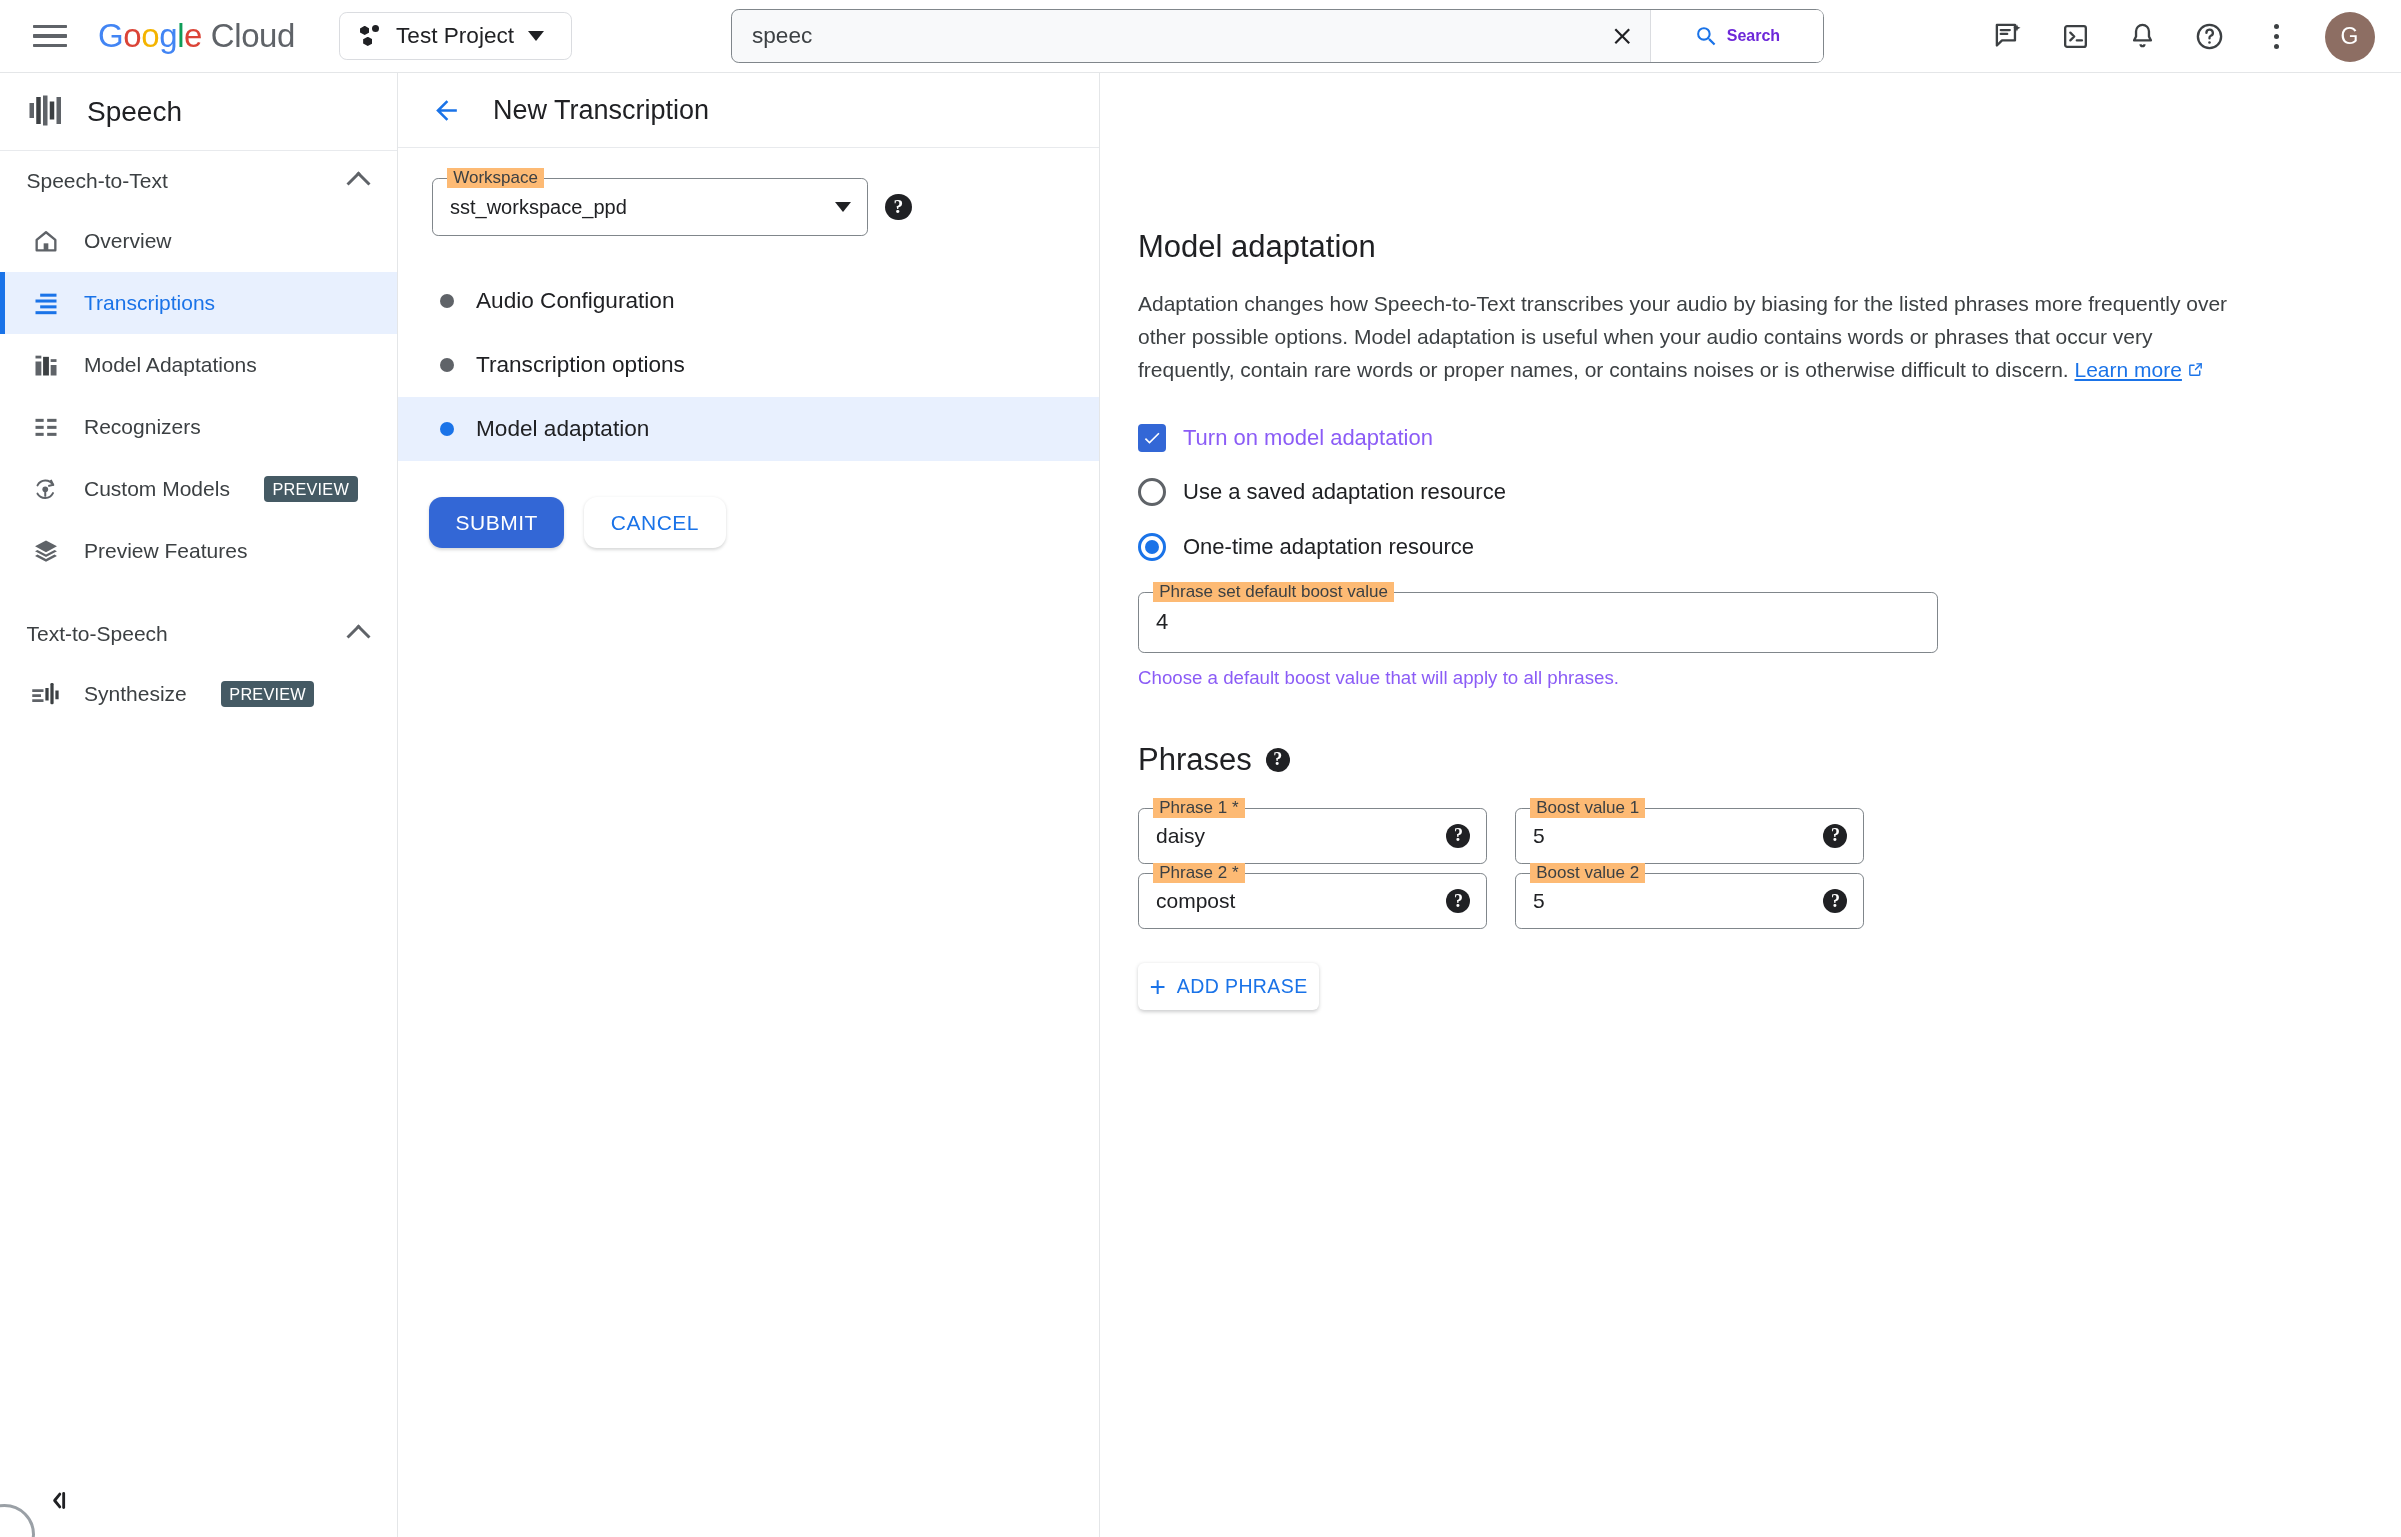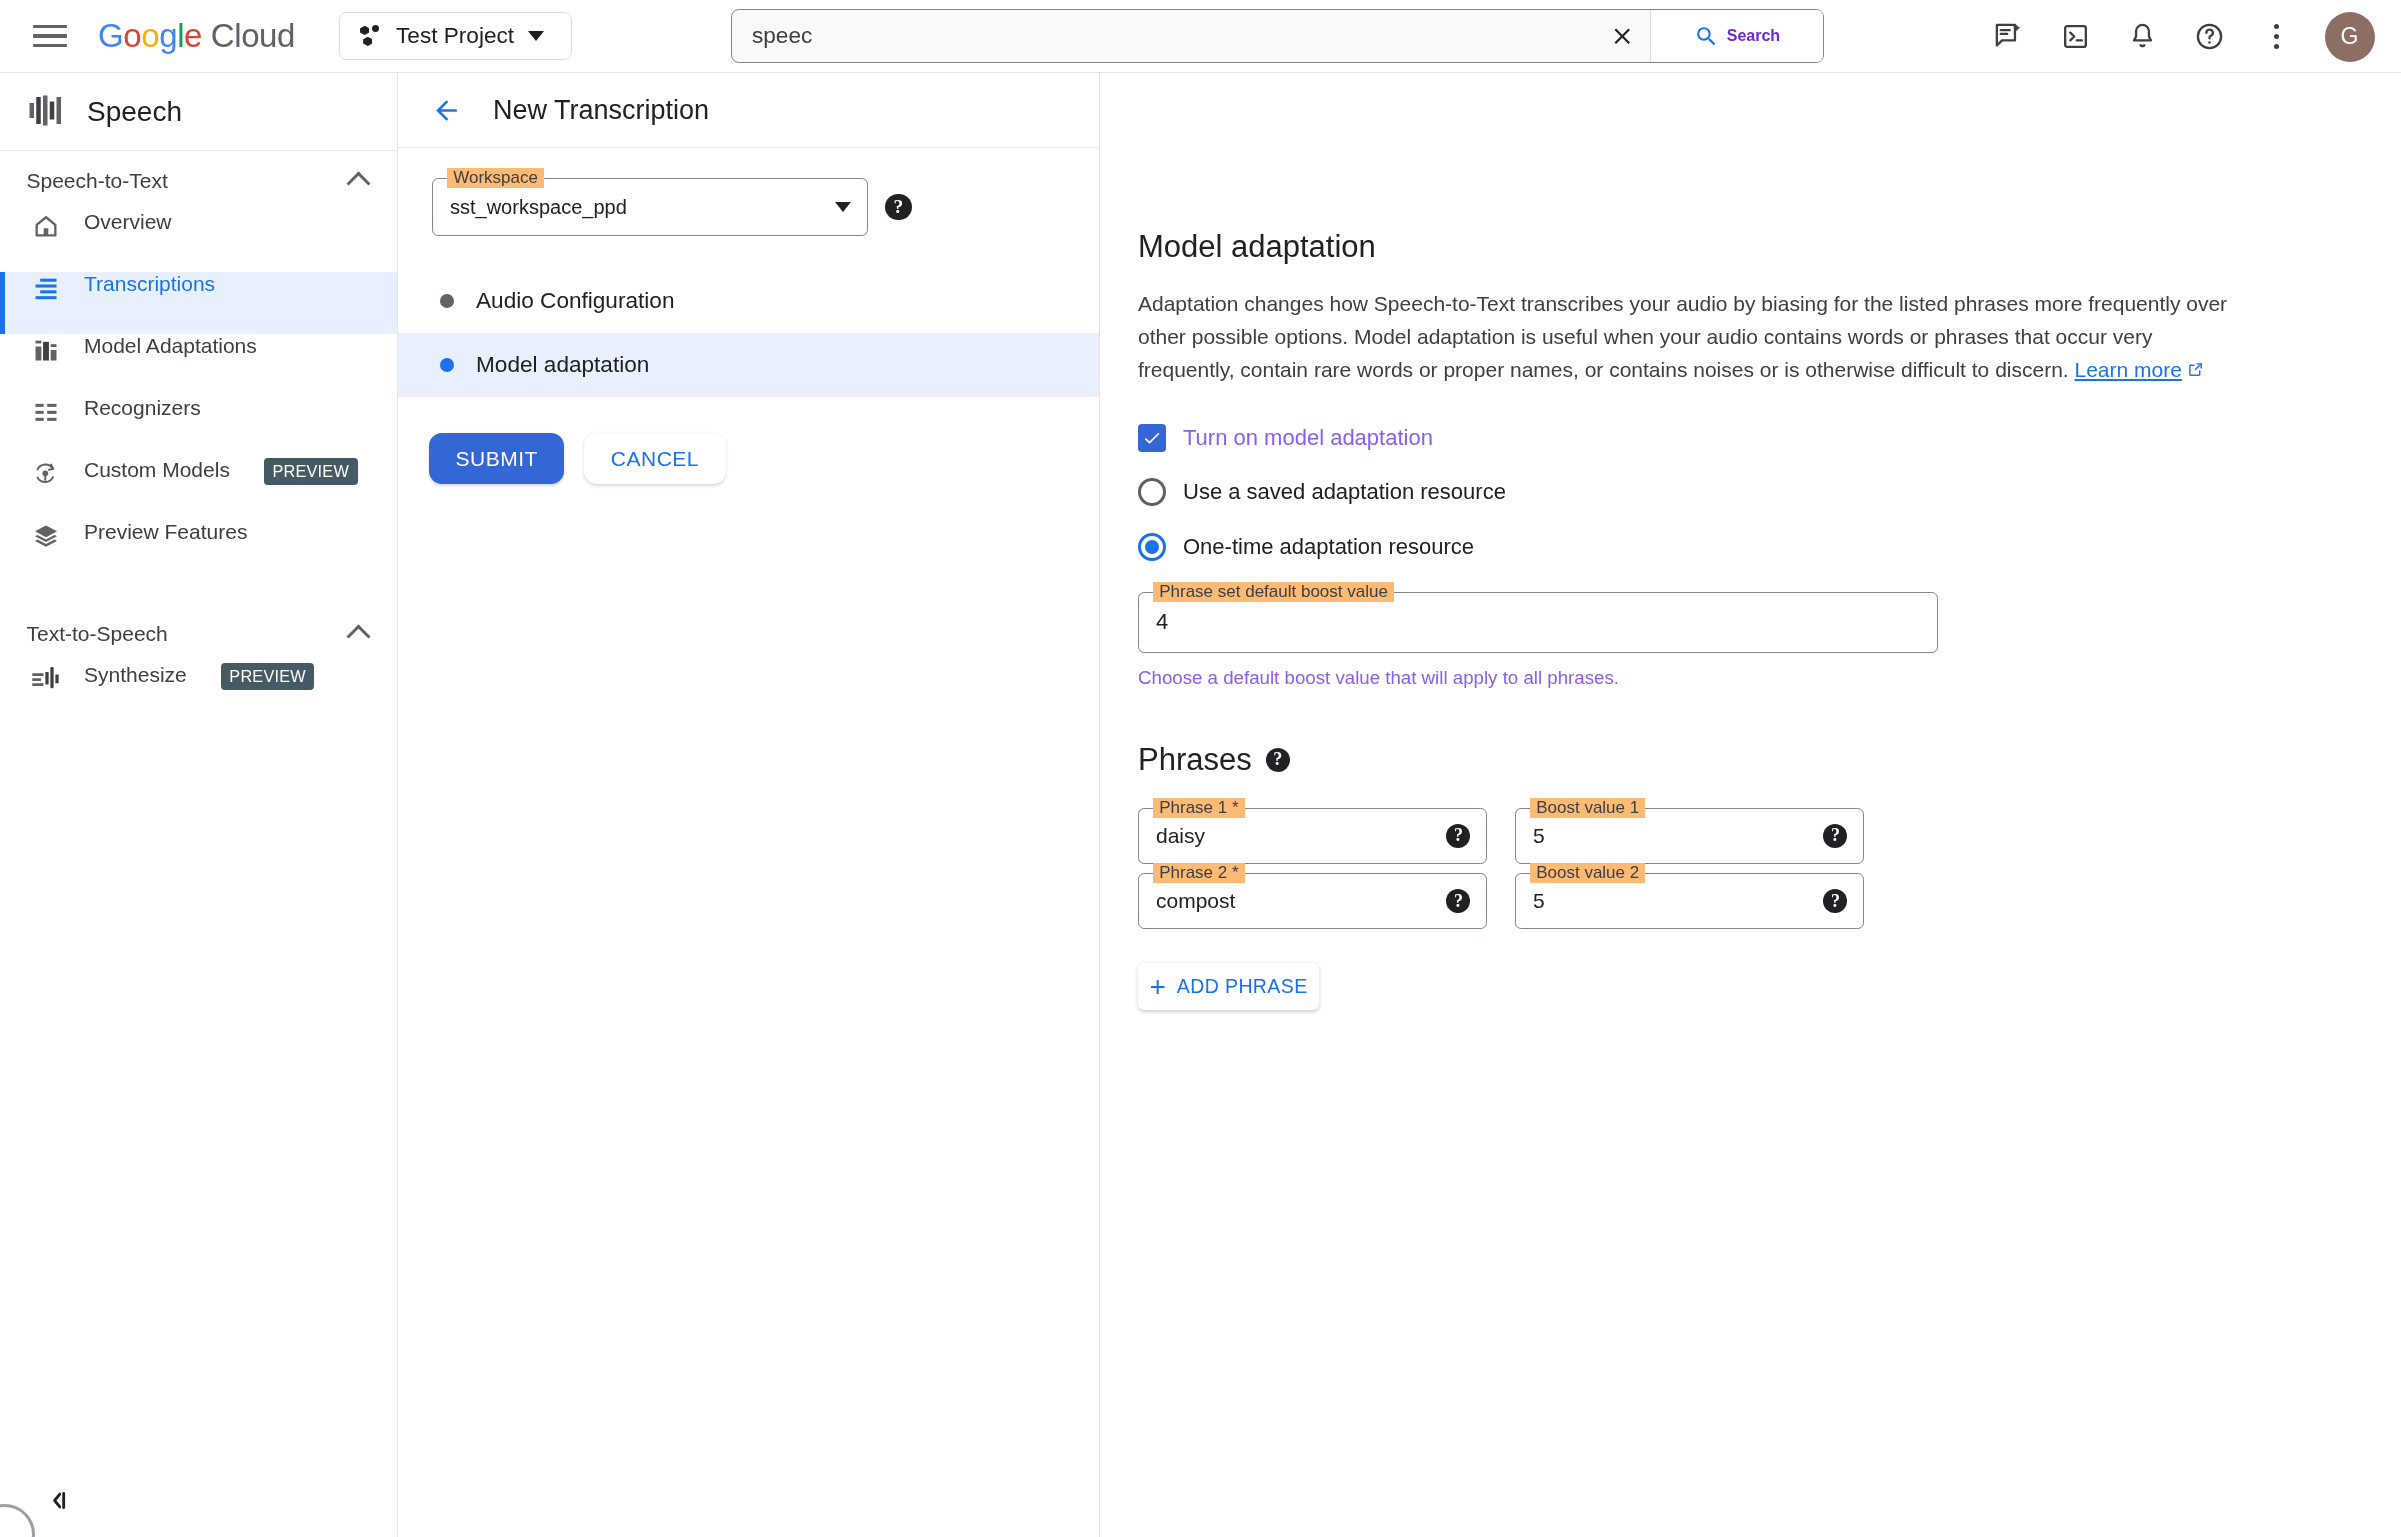--- a/index.html
+++ b/index.html
@@ -133,21 +133,21 @@
   }
   .nav-section-head .t { font-size: 21px; color: #3c4043; }
   .chev-up {
     width: 17px; height: 17px;
     border-left: 3.1px solid #5f6368; border-top: 3.1px solid #5f6368;
     transform: rotate(45deg); margin-top: 6.2px;
   }
 
   .nav-item {
     height: 62px;
-    display: flex; align-items: flex-start; gap: 23px;
+    display: flex; align-items: center; gap: 23px;
     padding-left: 30px;
     cursor: pointer; position: relative;
     color: #3c4043;
   }
   .nav-item .label { font-size: 21px; white-space: nowrap; }
   .nav-item.active { background: #e8f0fe; }
   .nav-item.active .label { color: #1a73e8; }
   .nav-item.active::before {
     content: ""; position: absolute; left: 0; top: 0; bottom: 0;
     width: 5.4px; background: #1a73e8;
@@ -521,20 +521,24 @@
       <span class="val">sst_workspace_ppd</span>
       <span class="caret-down"></span>
     </div>
     <span class="help-dot">?</span>
   </div>
 
   <div class="steps">
     <div class="step">
       <span class="bullet"></span>
       <span class="slabel">Audio Configuration</span>
+    </div>
+    <div class="step">
+      <span class="bullet"></span>
+      <span class="slabel">Transcription options</span>
     </div>
     <div class="step current">
       <span class="bullet"></span>
       <span class="slabel">Model adaptation</span>
     </div>
   </div>
 
   <div class="actions">
     <div class="btn btn-primary">SUBMIT</div>
     <div class="btn btn-secondary">CANCEL</div>

